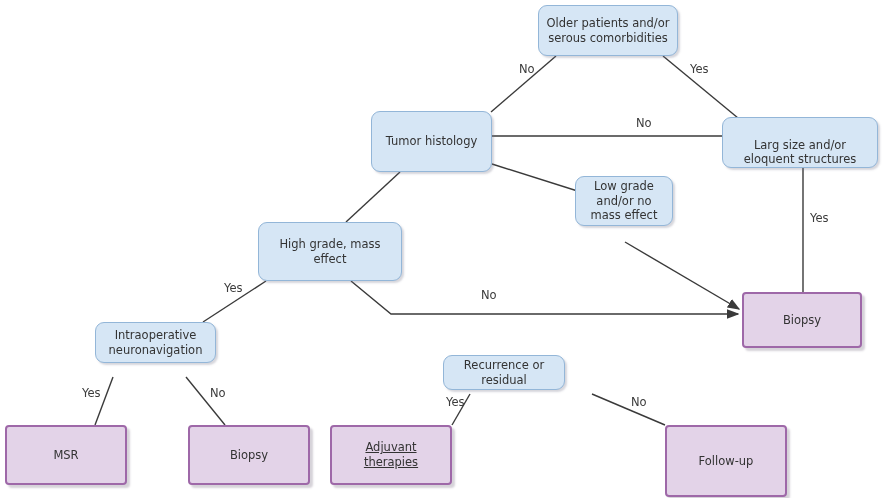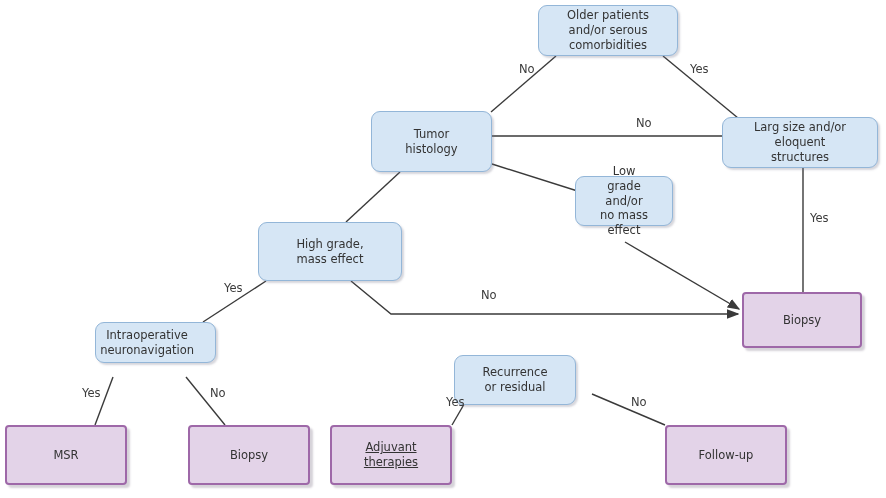--- a/index.html
+++ b/index.html
@@ -41,21 +41,21 @@
     box-shadow: 2px 2px 2px rgba(120,120,140,0.30);
   }
   .node.terminal {
     background: #e3d3e8;
     border: 2.2px solid #9e68a8;
     border-radius: 4px;
     box-shadow: 3px 3px 2px rgba(120,110,130,0.30);
   }
   .node span {
     display: block;
-    padding: 0 21px;
+    padding: 0 6px;
   }
   .edge-label {
     position: absolute;
     font-size: 11.5px;
     color: #3b3b3b;
     white-space: nowrap;
     z-index: 4;
   }
 </style>
 </head>
@@ -86,48 +86,48 @@
       </g>
   </svg>
 
   <div id="node-layer">
       <div class="node decision" style="left: 538px; top: 5px; width: 140px; height: 51px;">
         <span>Older patients and/or serous comorbidities</span>
       </div>
       <div class="node decision" style="left: 371px; top: 111px; width: 121px; height: 61px;">
         <span>Tumor histology</span>
       </div>
-      <div class="node decision" style="left: 722px; top: 117px; width: 156px; height: 51px;">
+      <div class="node decision" style="left: 722px; top: 117px; width: 156px; height: 51px; align-items: flex-end;">
         <span>Larg size and/or eloquent structures</span>
       </div>
       <div class="node decision" style="left: 575px; top: 176px; width: 98px; height: 50px;">
         <span>Low grade and/or no mass effect</span>
       </div>
       <div class="node decision" style="left: 258px; top: 222px; width: 144px; height: 59px;">
         <span>High grade, mass effect</span>
       </div>
       <div class="node terminal" style="left: 742px; top: 292px; width: 120px; height: 56px;">
         <span>Biopsy</span>
       </div>
       <div class="node decision" style="left: 95px; top: 322px; width: 121px; height: 41px; justify-content: flex-end;">
         <span>Intraoperative neuronavigation</span>
       </div>
-      <div class="node decision" style="left: 454px; top: 355px; width: 122px; height: 50px;">
+      <div class="node decision" style="left: 443px; top: 355px; width: 122px; height: 35px;">
         <span>Recurrence or residual</span>
       </div>
       <div class="node terminal" style="left: 5px; top: 425px; width: 122px; height: 60px;">
         <span>MSR</span>
       </div>
       <div class="node terminal" style="left: 188px; top: 425px; width: 122px; height: 60px;">
         <span>Biopsy</span>
       </div>
       <div class="node terminal" style="left: 330px; top: 425px; width: 122px; height: 60px; text-decoration: underline;">
         <span>Adjuvant therapies</span>
       </div>
-      <div class="node terminal" style="left: 665px; top: 425px; width: 122px; height: 60px;">
+      <div class="node terminal" style="left: 665px; top: 425px; width: 122px; height: 72px;">
         <span>Follow-up</span>
       </div>
     </div>
   <div id="label-layer">
       <div class="edge-label" style="left: 519px; top: 62px;">No</div>
       <div class="edge-label" style="left: 690px; top: 62px;">Yes</div>
       <div class="edge-label" style="left: 636px; top: 116px;">No</div>
       <div class="edge-label" style="left: 810px; top: 211px;">Yes</div>
       <div class="edge-label" style="left: 481px; top: 288px;">No</div>
       <div class="edge-label" style="left: 224px; top: 281px;">Yes</div>

